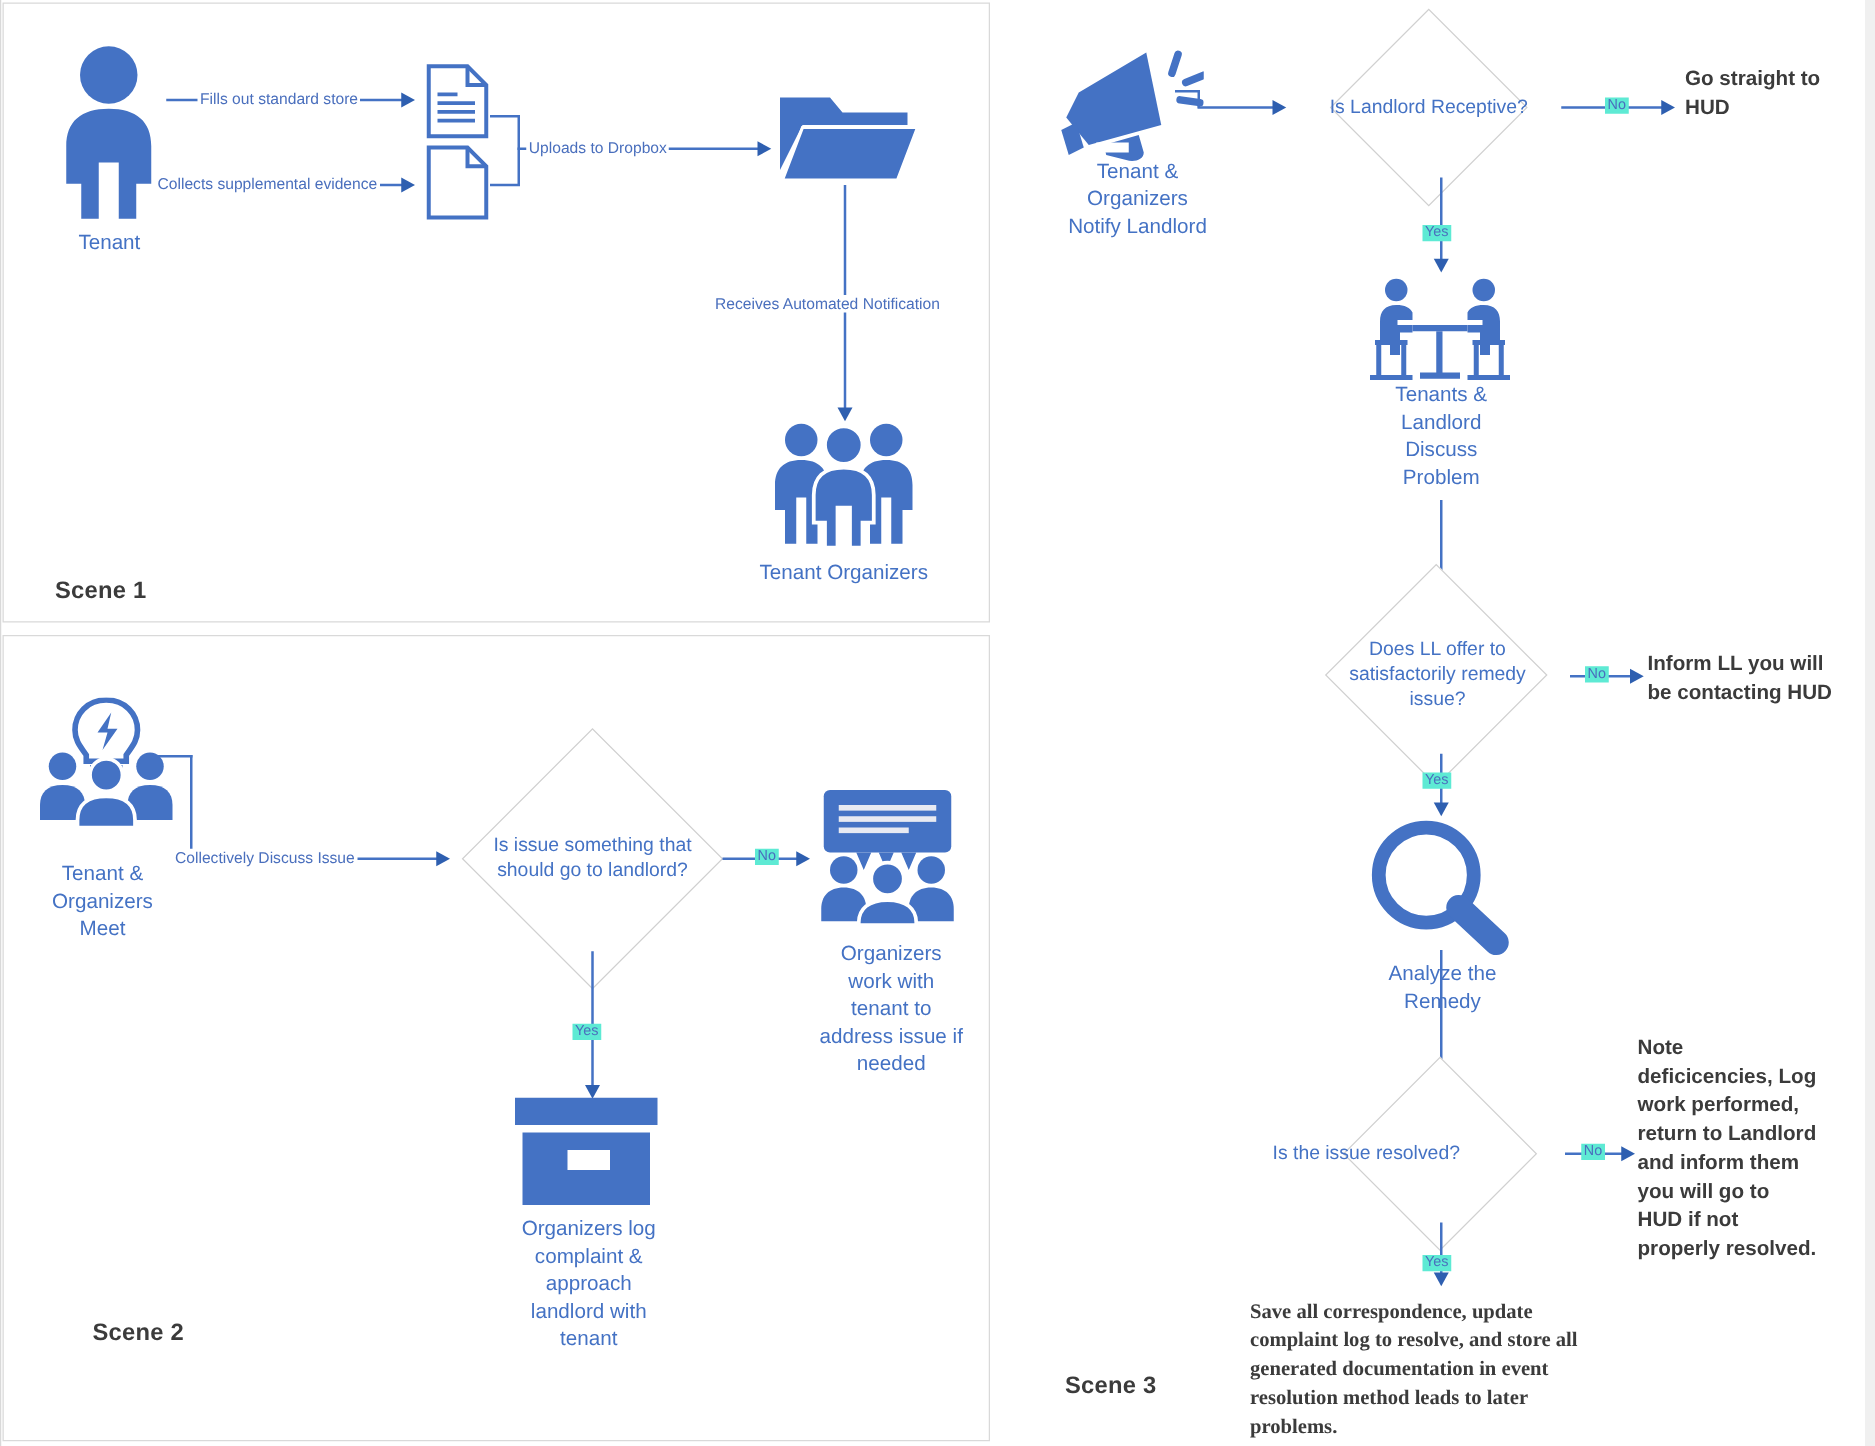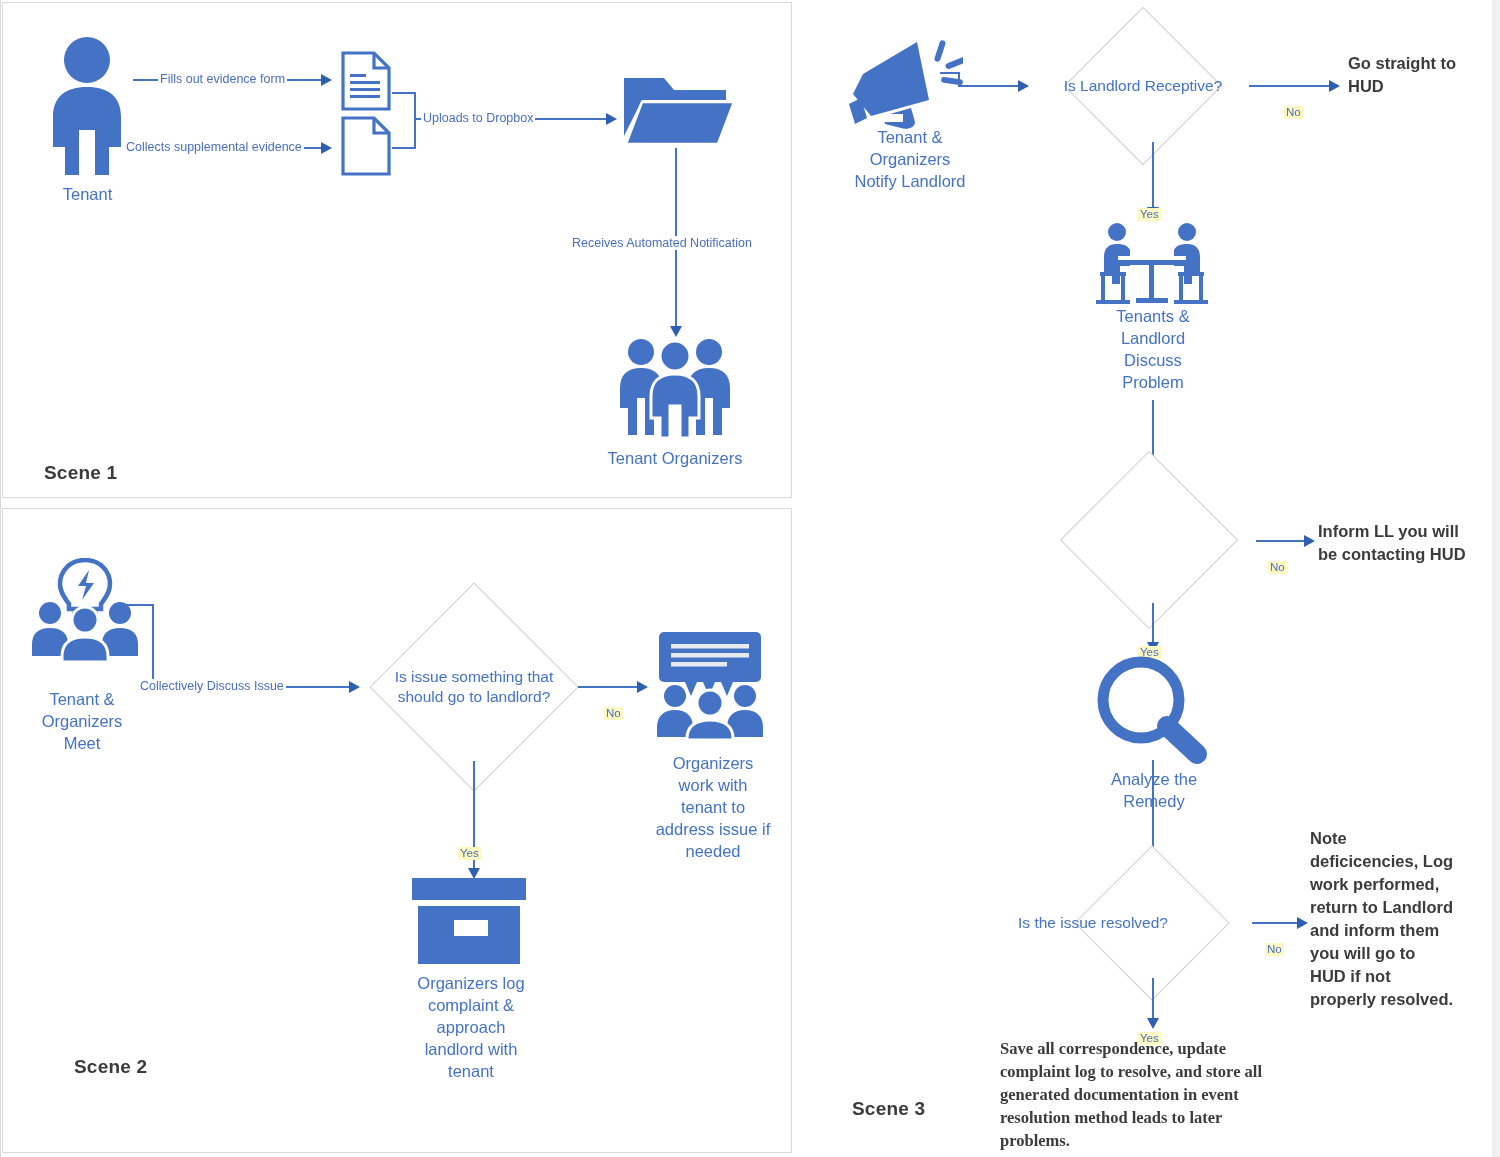--- a/index.html
+++ b/index.html
@@ -60,25 +60,24 @@
     font-size: 12.5px;
     background: #ffffff;
     padding: 0 2px;
     white-space: nowrap;
     line-height: 14px;
   }
   .yn-text {
     position: absolute;
     color: #4a6fbd;
     font-size: 11.5px;
-    background: #fef9c3;
+    background: #5eead4;
     padding: 0 2px;
     white-space: nowrap;
     line-height: 13px;
-    margin-top: 28px;
   }
 
   
   .hline { position: absolute; height: 1.6px; background: #4472c4; }
   .vline { position: absolute; width: 1.6px; background: #4472c4; }
   .arrow-r {
     position: absolute; width: 0; height: 0;
     border-top: 6px solid transparent;
     border-bottom: 6px solid transparent;
     border-left: 11px solid #2e5fb0;
@@ -125,21 +124,21 @@
   <div class="icon" style="left:45px; top:35px;">
     <svg width="85" height="145" viewBox="0 0 85 145">
       <circle cx="42" cy="25" r="23" fill="#4472c4"></circle>
       <path d="M42 52 C20 52 8 62 8 82 L8 112 L20 112 L20 140 L34 140 L34 95 L50 95 L50 140 L64 140 L64 112 L76 112 L76 82 C76 62 64 52 42 52 Z" fill="#4472c4"></path>
     </svg>
   </div>
   <div class="blue-label" style="left:25px; top:183px; width:125px;">Tenant</div>
 
   <div class="hline" style="left:133px; top:79px; width:190px;"></div>
   <div class="arrow-r" style="left:321px; top:74px;"></div>
-  <div class="edge-text" style="left:158px; top:72px;">Fills out evidence form</div>
+  <div class="edge-text" style="left:158px; top:72px;">Fills out standard store</div>
 
   <div class="hline" style="left:133px; top:147px; width:190px;"></div>
   <div class="arrow-r" style="left:321px; top:142px;"></div>
   <div class="edge-text" style="left:124px; top:140px;">Collects supplemental evidence</div>
 
   <div class="icon" style="left:340px; top:50px;">
     <svg width="52" height="62" viewBox="0 0 52 62">
       <path d="M3 3 H34 L49 18 V59 H3 Z" fill="#ffffff" stroke="#4472c4" stroke-width="3.2"></path>
       <path d="M34 3 V18 H49" fill="none" stroke="#4472c4" stroke-width="3.2"></path>
       <rect x="10" y="24" width="16" height="3" fill="#4472c4"></rect>
@@ -331,20 +330,21 @@
   </div>
   <div class="blue-label" style="left:1090px; top:305px; width:126px; white-space:pre-line;">Tenants &amp;
 Landlord
 Discuss
 Problem</div>
 
   <div class="vline" style="left:1152px; top:400px; height:78px;"></div>
   <div class="arrow-d" style="left:1147px; top:474px;"></div>
 
   <div class="diamond" style="left:1086px; top:477px; width:126px; height:126px;"></div>
+  <div class="diamond-text" style="left:1056px; top:503px; width:188px; height:74px;">Does LL offer to satisfactorily remedy issue?</div>
 
   <div class="hline" style="left:1256px; top:540px; width:52px;"></div>
   <div class="arrow-r" style="left:1304px; top:535px;"></div>
   <div class="yn-text" style="left:1268px; top:533px;">No</div>
   <div class="dark-label" style="left:1318px; top:520px; width:170px; white-space:pre-line;">Inform LL you will
 be contacting HUD</div>
 
   <div class="vline" style="left:1152px; top:603px; height:42px;"></div>
   <div class="arrow-d" style="left:1147px; top:642px;"></div>
   <div class="yn-text" style="left:1138px; top:618px;">Yes</div>

